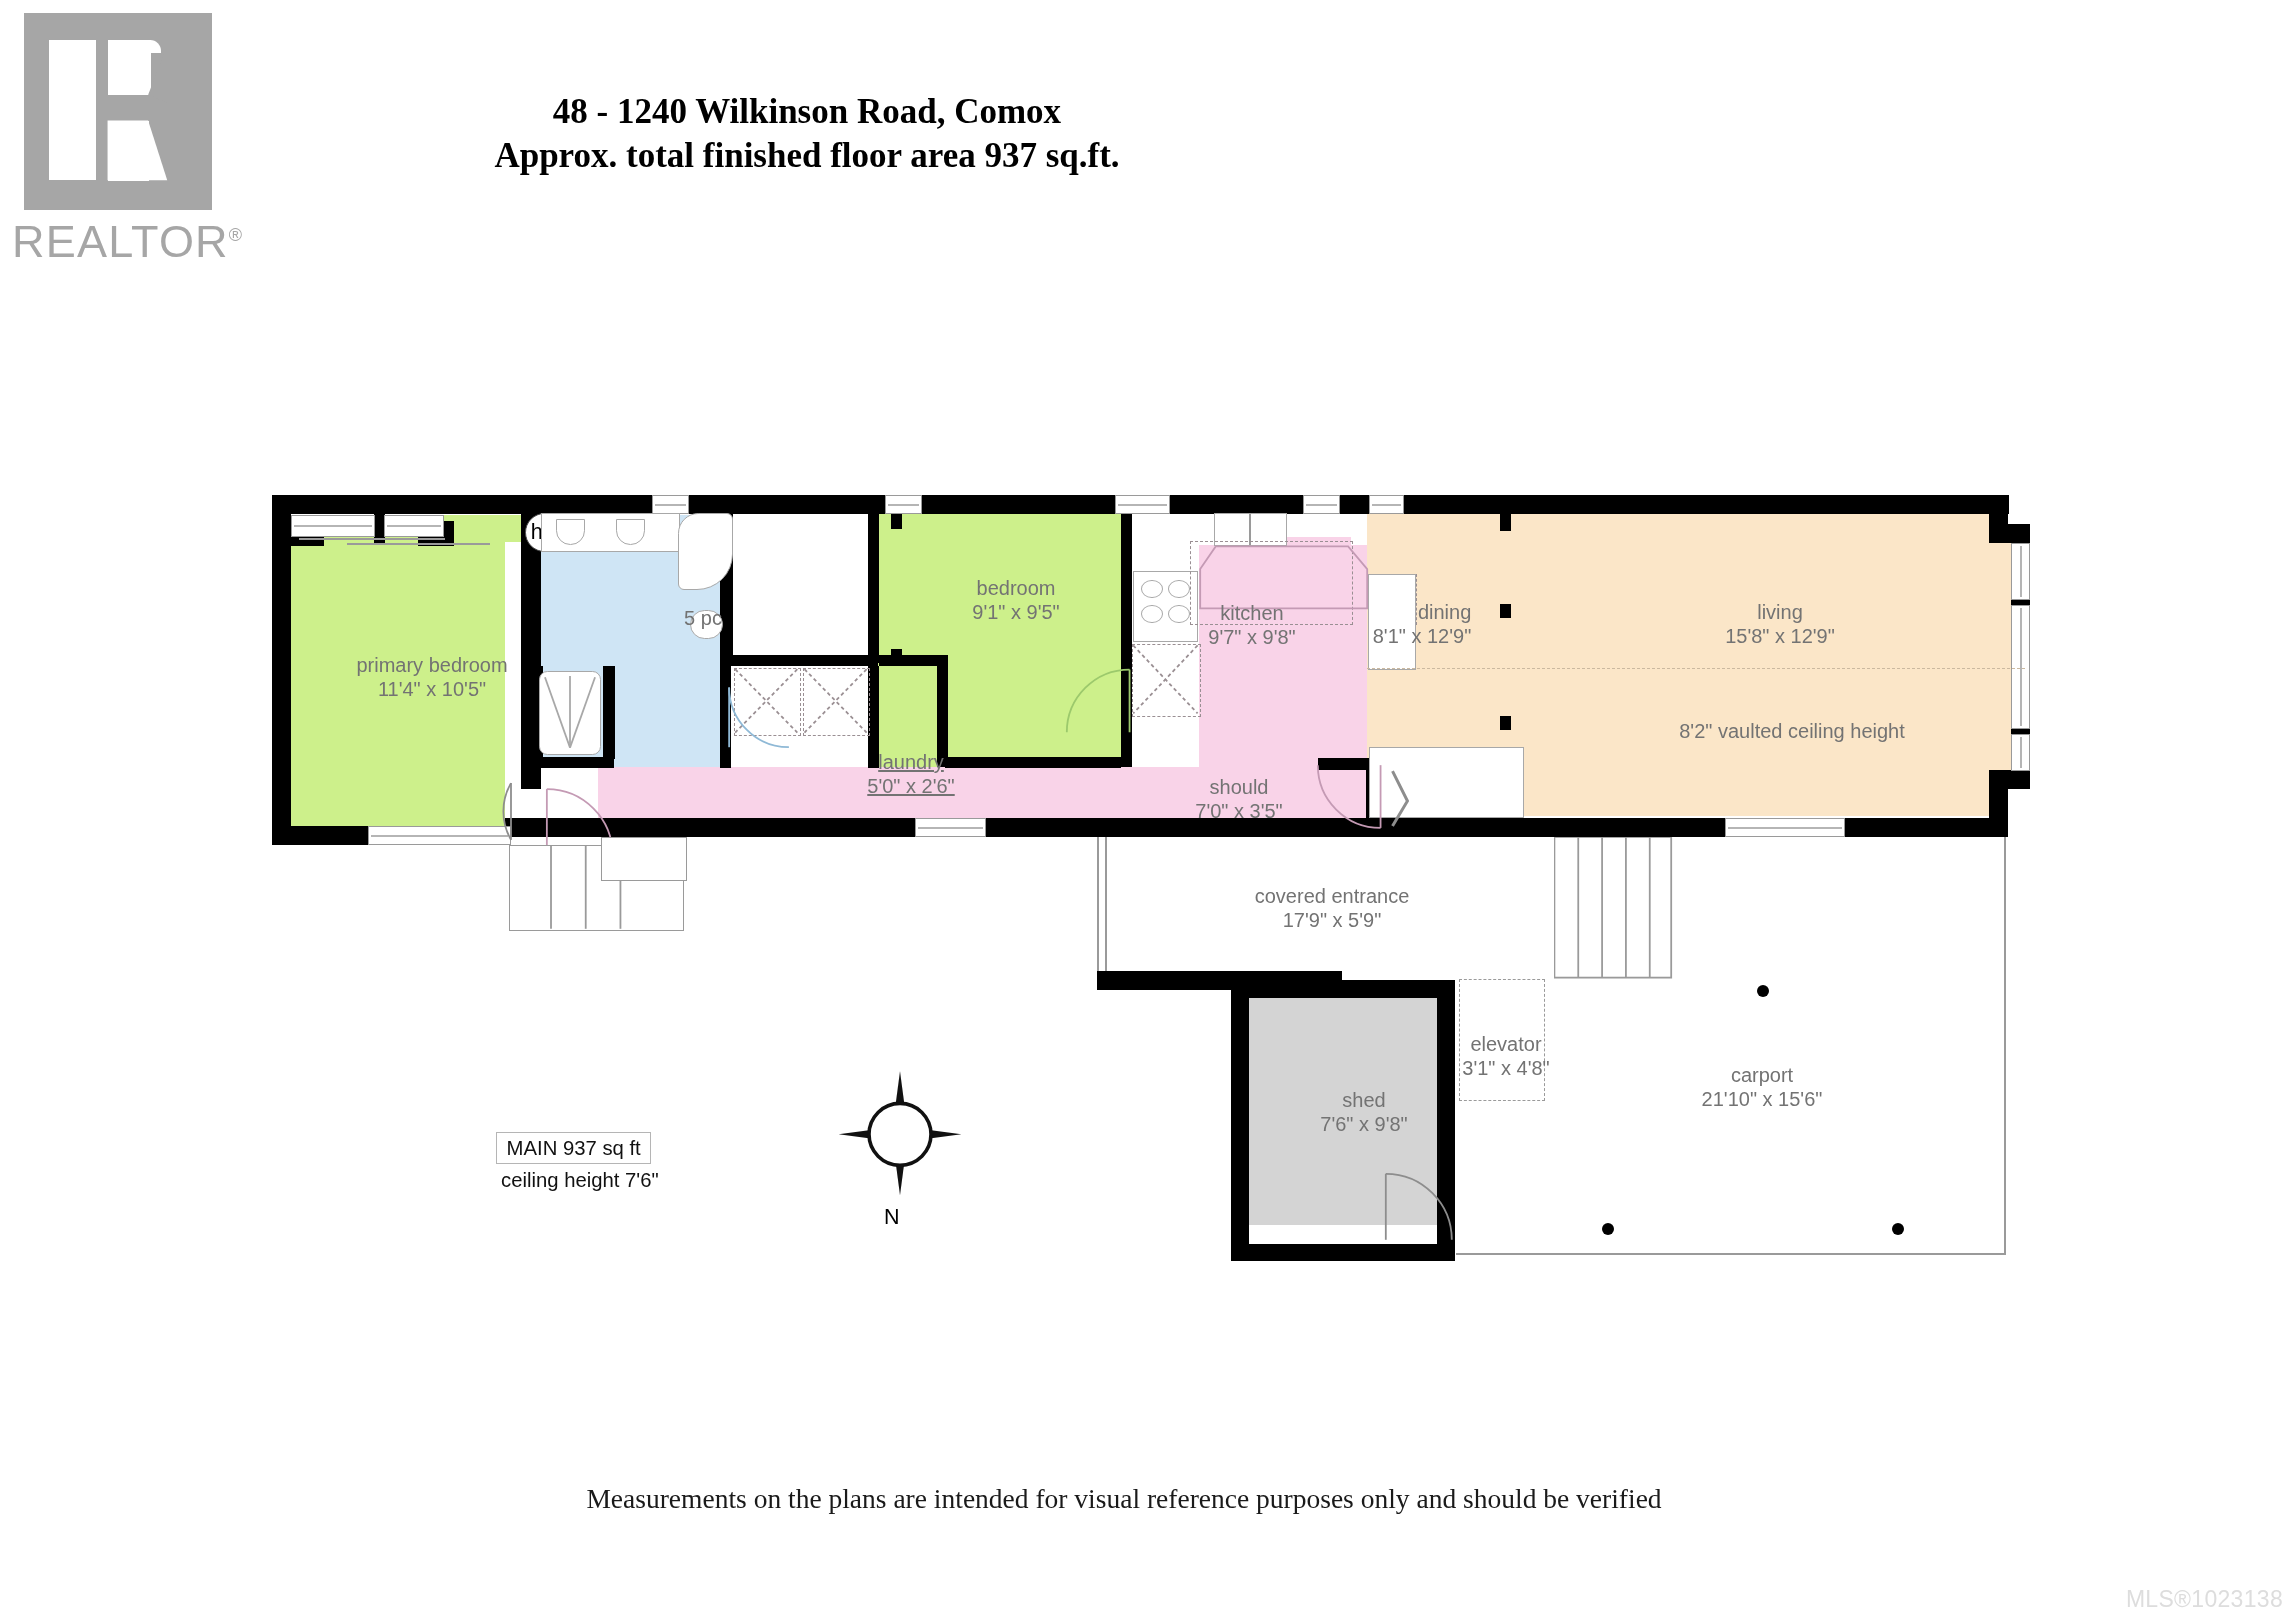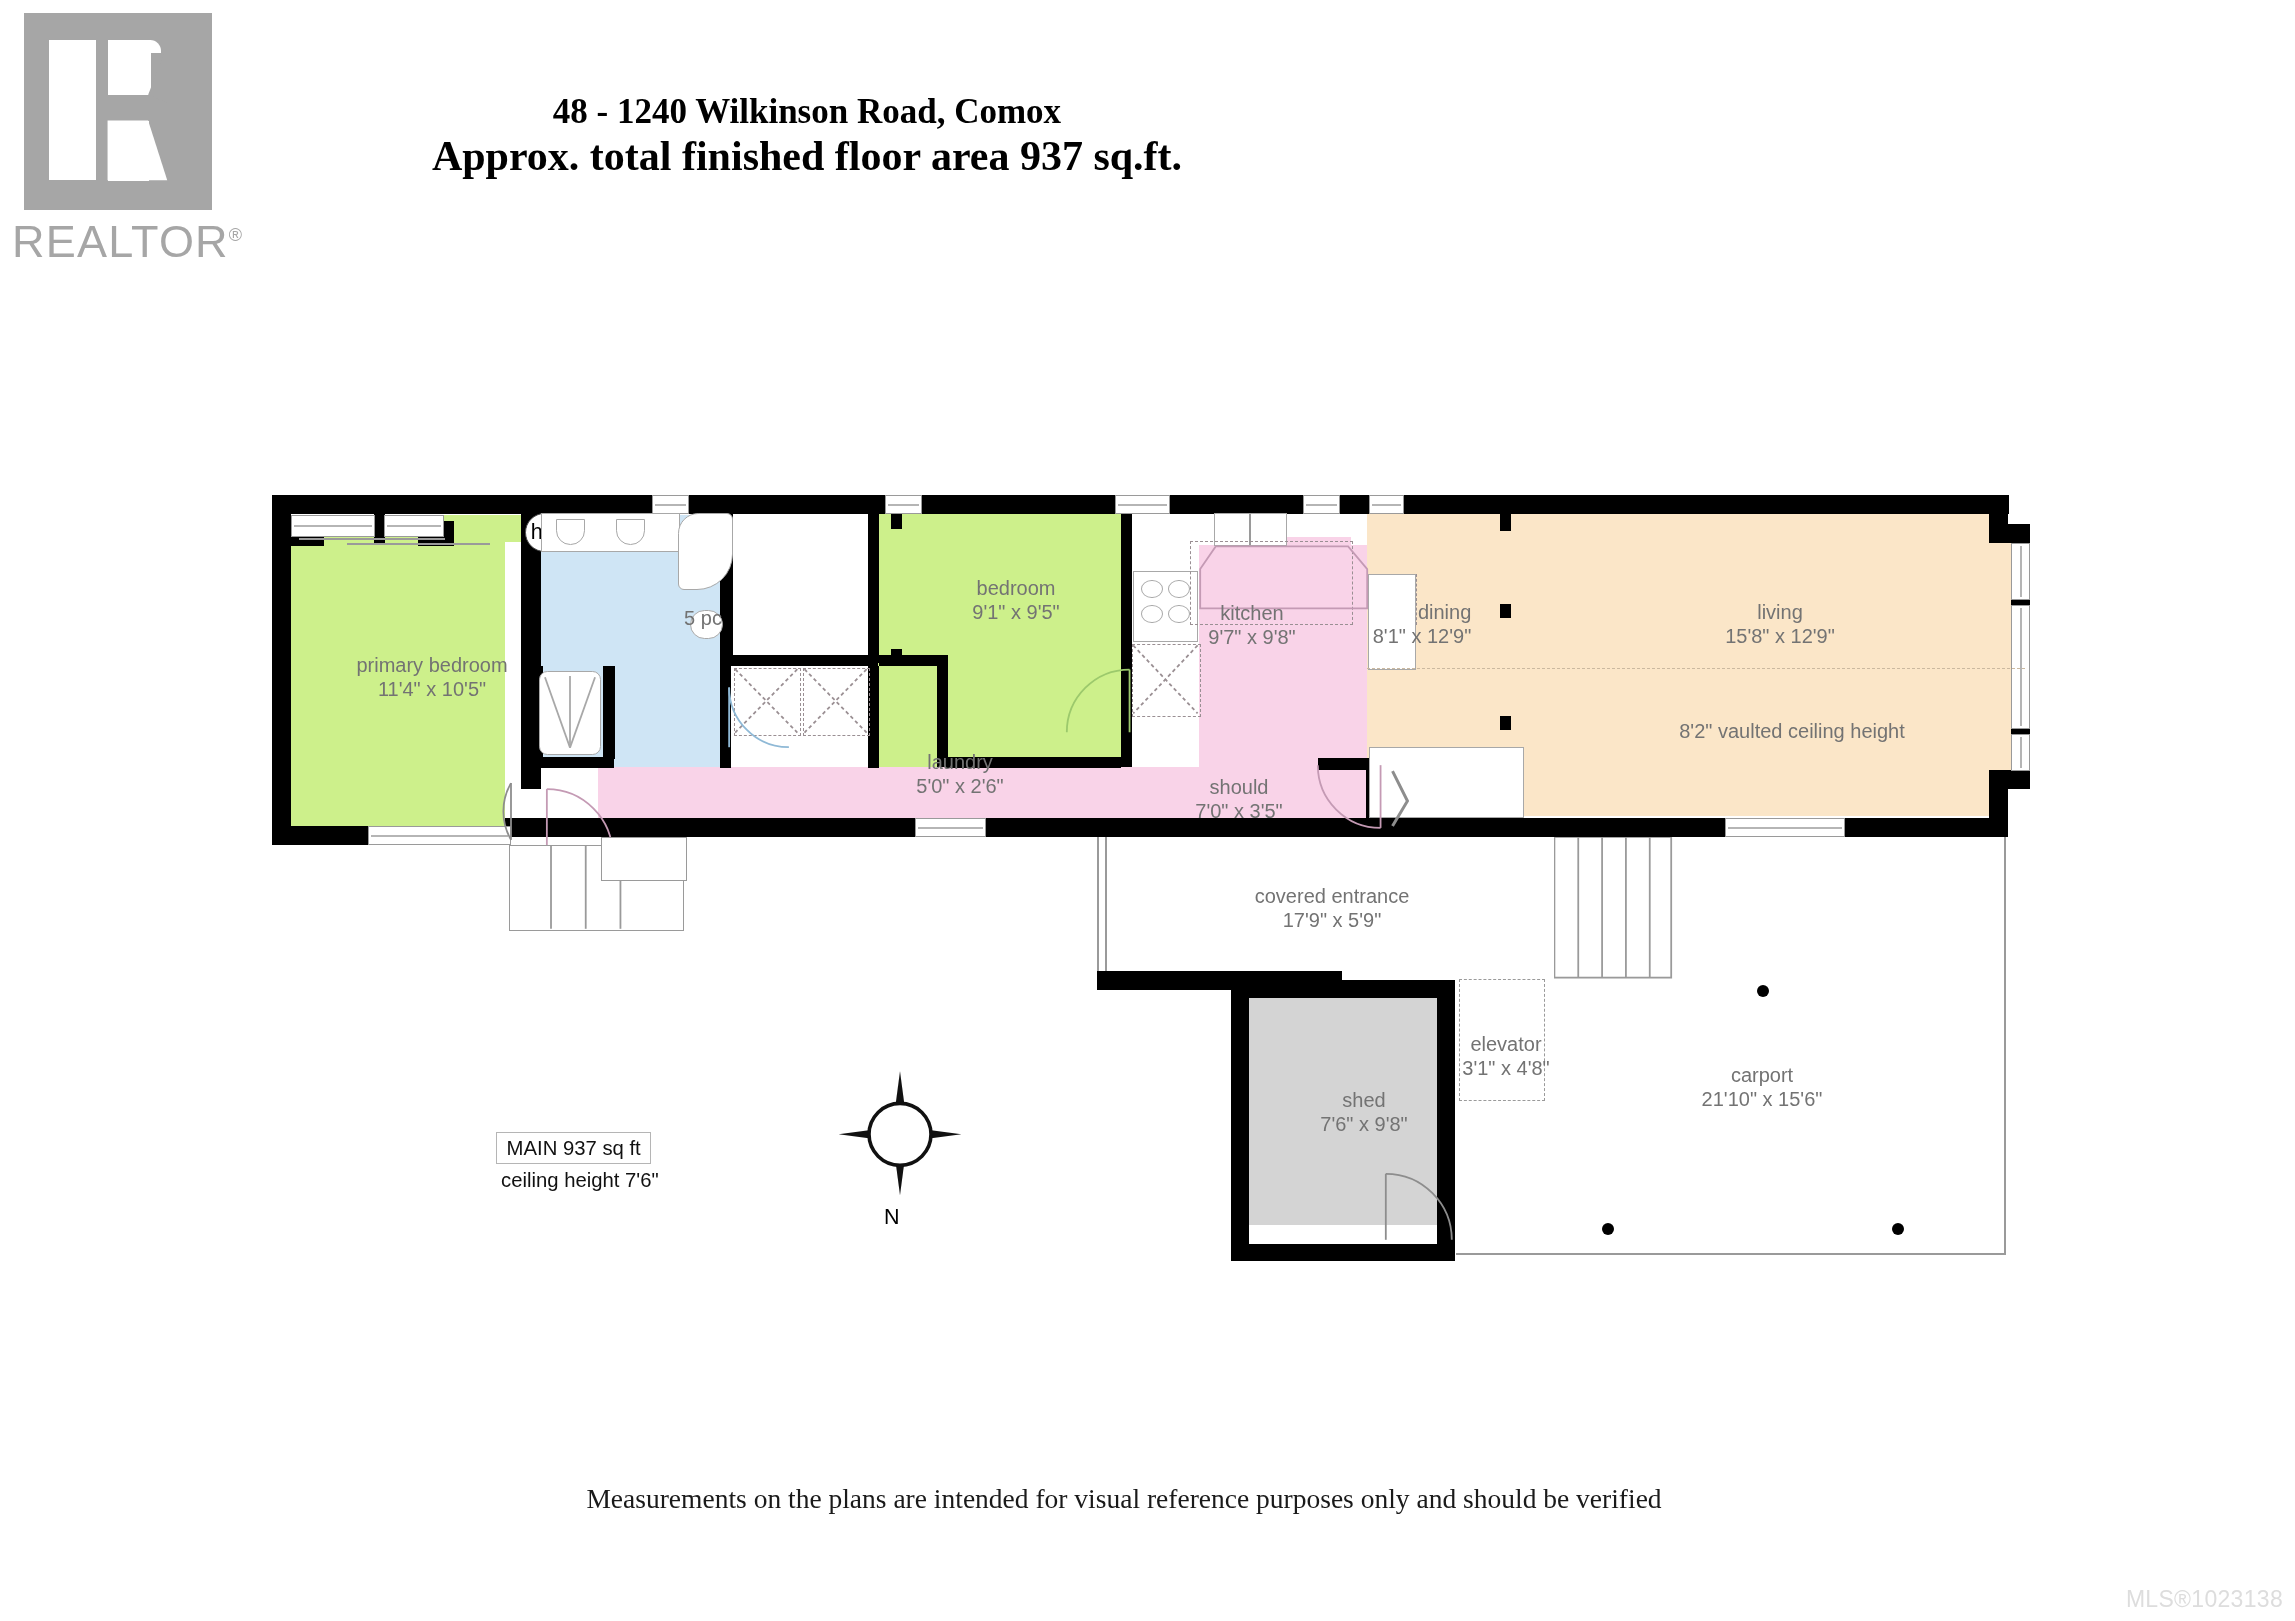--- a/index.html
+++ b/index.html
@@ -58,21 +58,21 @@
     position: absolute;
     left: 0;
     top: 90px;
     width: 1614px;
     text-align: center;
     font-family: "Liberation Serif", serif;
     font-weight: bold;
     color: #000000;
   }
   #title-line1 { font-size: 35px; line-height: 44px; }
-  #title-line2 { font-size: 42px; line-height: 44px; }
+  #title-line2 { font-size: 35px; line-height: 44px; }
 
   
   #plan {
     position: absolute;
     left: 0;
     top: 0;
     width: 2295px;
     height: 1621px;
   }
 
@@ -386,21 +386,21 @@
     <span>primary bedroom</span>
     <span class="dim">11'4" x 10'5"</span>
   </div>
   <div class="label" style="left:703px; top:606px;">
     <span>5 pc</span>
   </div>
   <div class="label" style="left:1016px; top:576px;">
     <span>bedroom</span>
     <span class="dim">9'1" x 9'5"</span>
   </div>
-  <div class="label" style="left:960px; top:750px;">
+  <div class="label" style="left:911px; top:750px;text-decoration:underline;">
     <span>laundry</span>
     <span class="dim">5'0" x 2'6"</span>
   </div>
   <div class="label" style="left:1252px; top:601px;">
     <span>kitchen</span>
     <span class="dim">9'7" x 9'8"</span>
   </div>
   <div class="label" style="left:1239px; top:775px;">
     <span>should</span>
     <span class="dim">7'0" x 3'5"</span>

